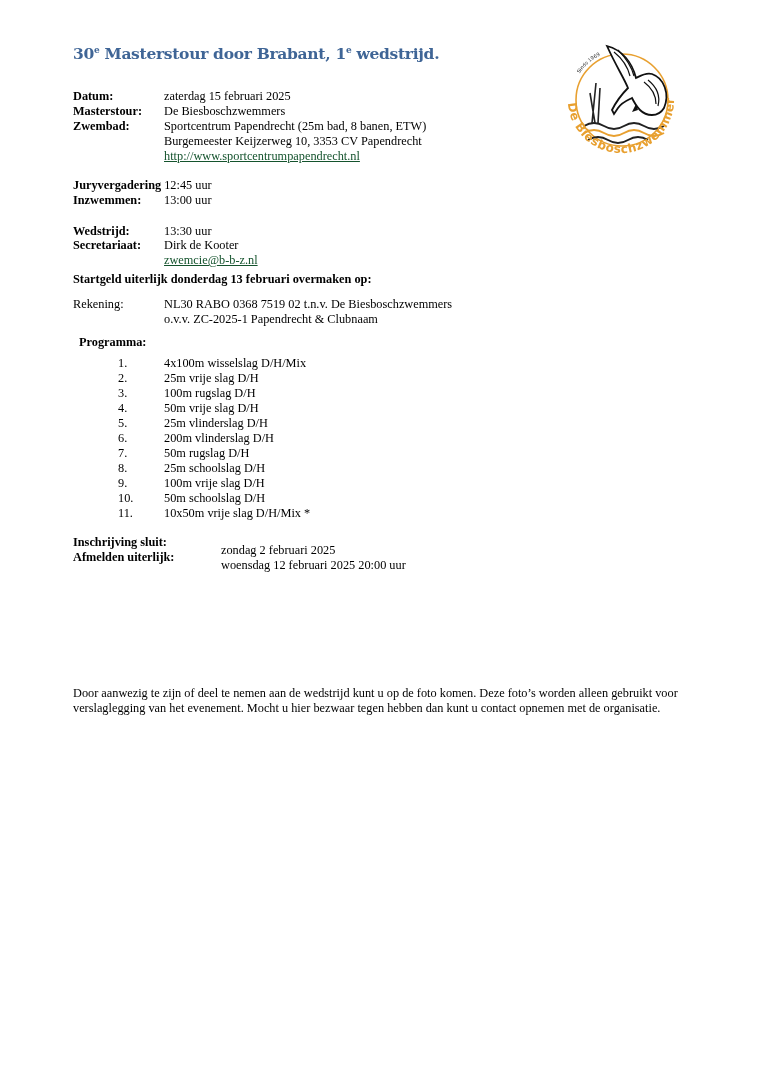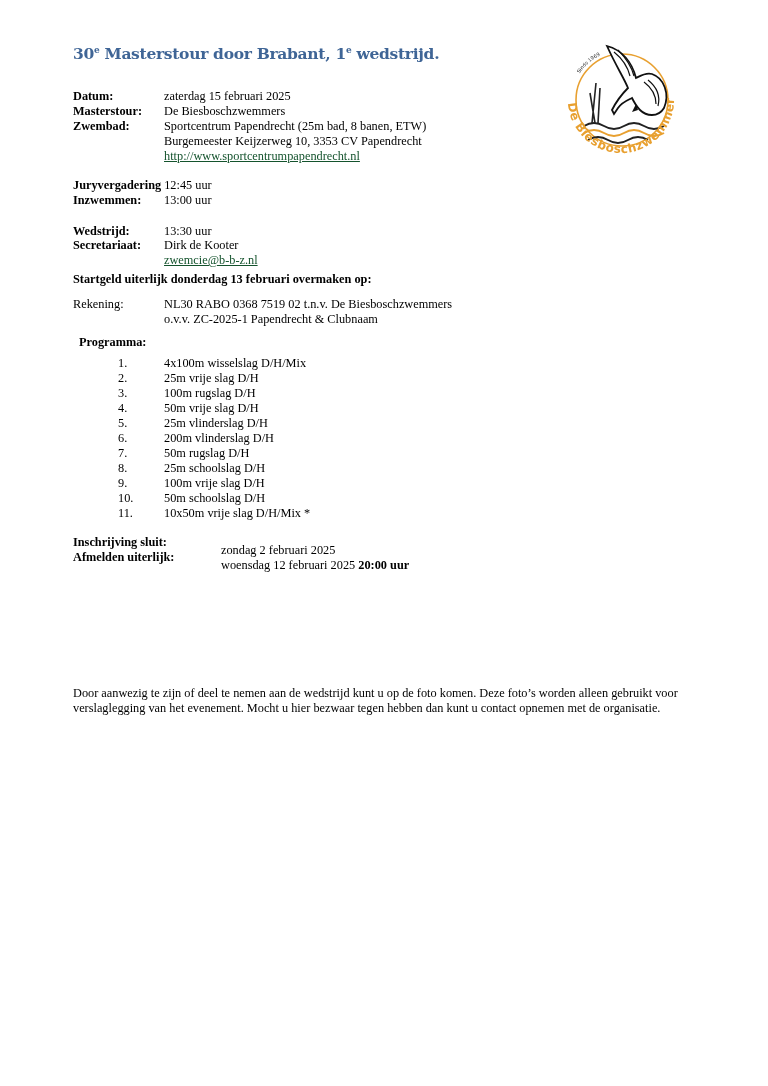--- a/index.html
+++ b/index.html
@@ -16,21 +16,21 @@
     .logo { position: absolute; left: 552px; top: 38px; width: 140px; height: 130px; }
     .row { position: absolute; left: 73px; line-height: 15px; white-space: nowrap; }
     .lbl { display: inline-block; font-weight: bold; }
     .lbl.plain { font-weight: normal; }
     .val { position: absolute; left: 91px; top: 0; }
     .val2 { position: absolute; left: 148px; top: 0; margin-top: 8px; }
     a.link { color: #14532d; text-decoration: underline; }
     .prog-num { position: absolute; left: 45px; }
     .prog-txt { position: absolute; left: 91px; }
     .para { position: absolute; left: 73px; width: 615px; line-height: 15px; }
-    b.inl { font-weight: bold; }
+    b.inl { font-weight: normal; }
   </style>
 </head>
 <body>
 
 <div class="title">
   <span>30</span><sup>e</sup><span> Masterstour door Brabant, 1</span><sup>e</sup><span> wedstrijd.</span>
 </div>
 
 <div class="logo">
   <svg width="140" height="130" viewBox="0 0 140 130">

